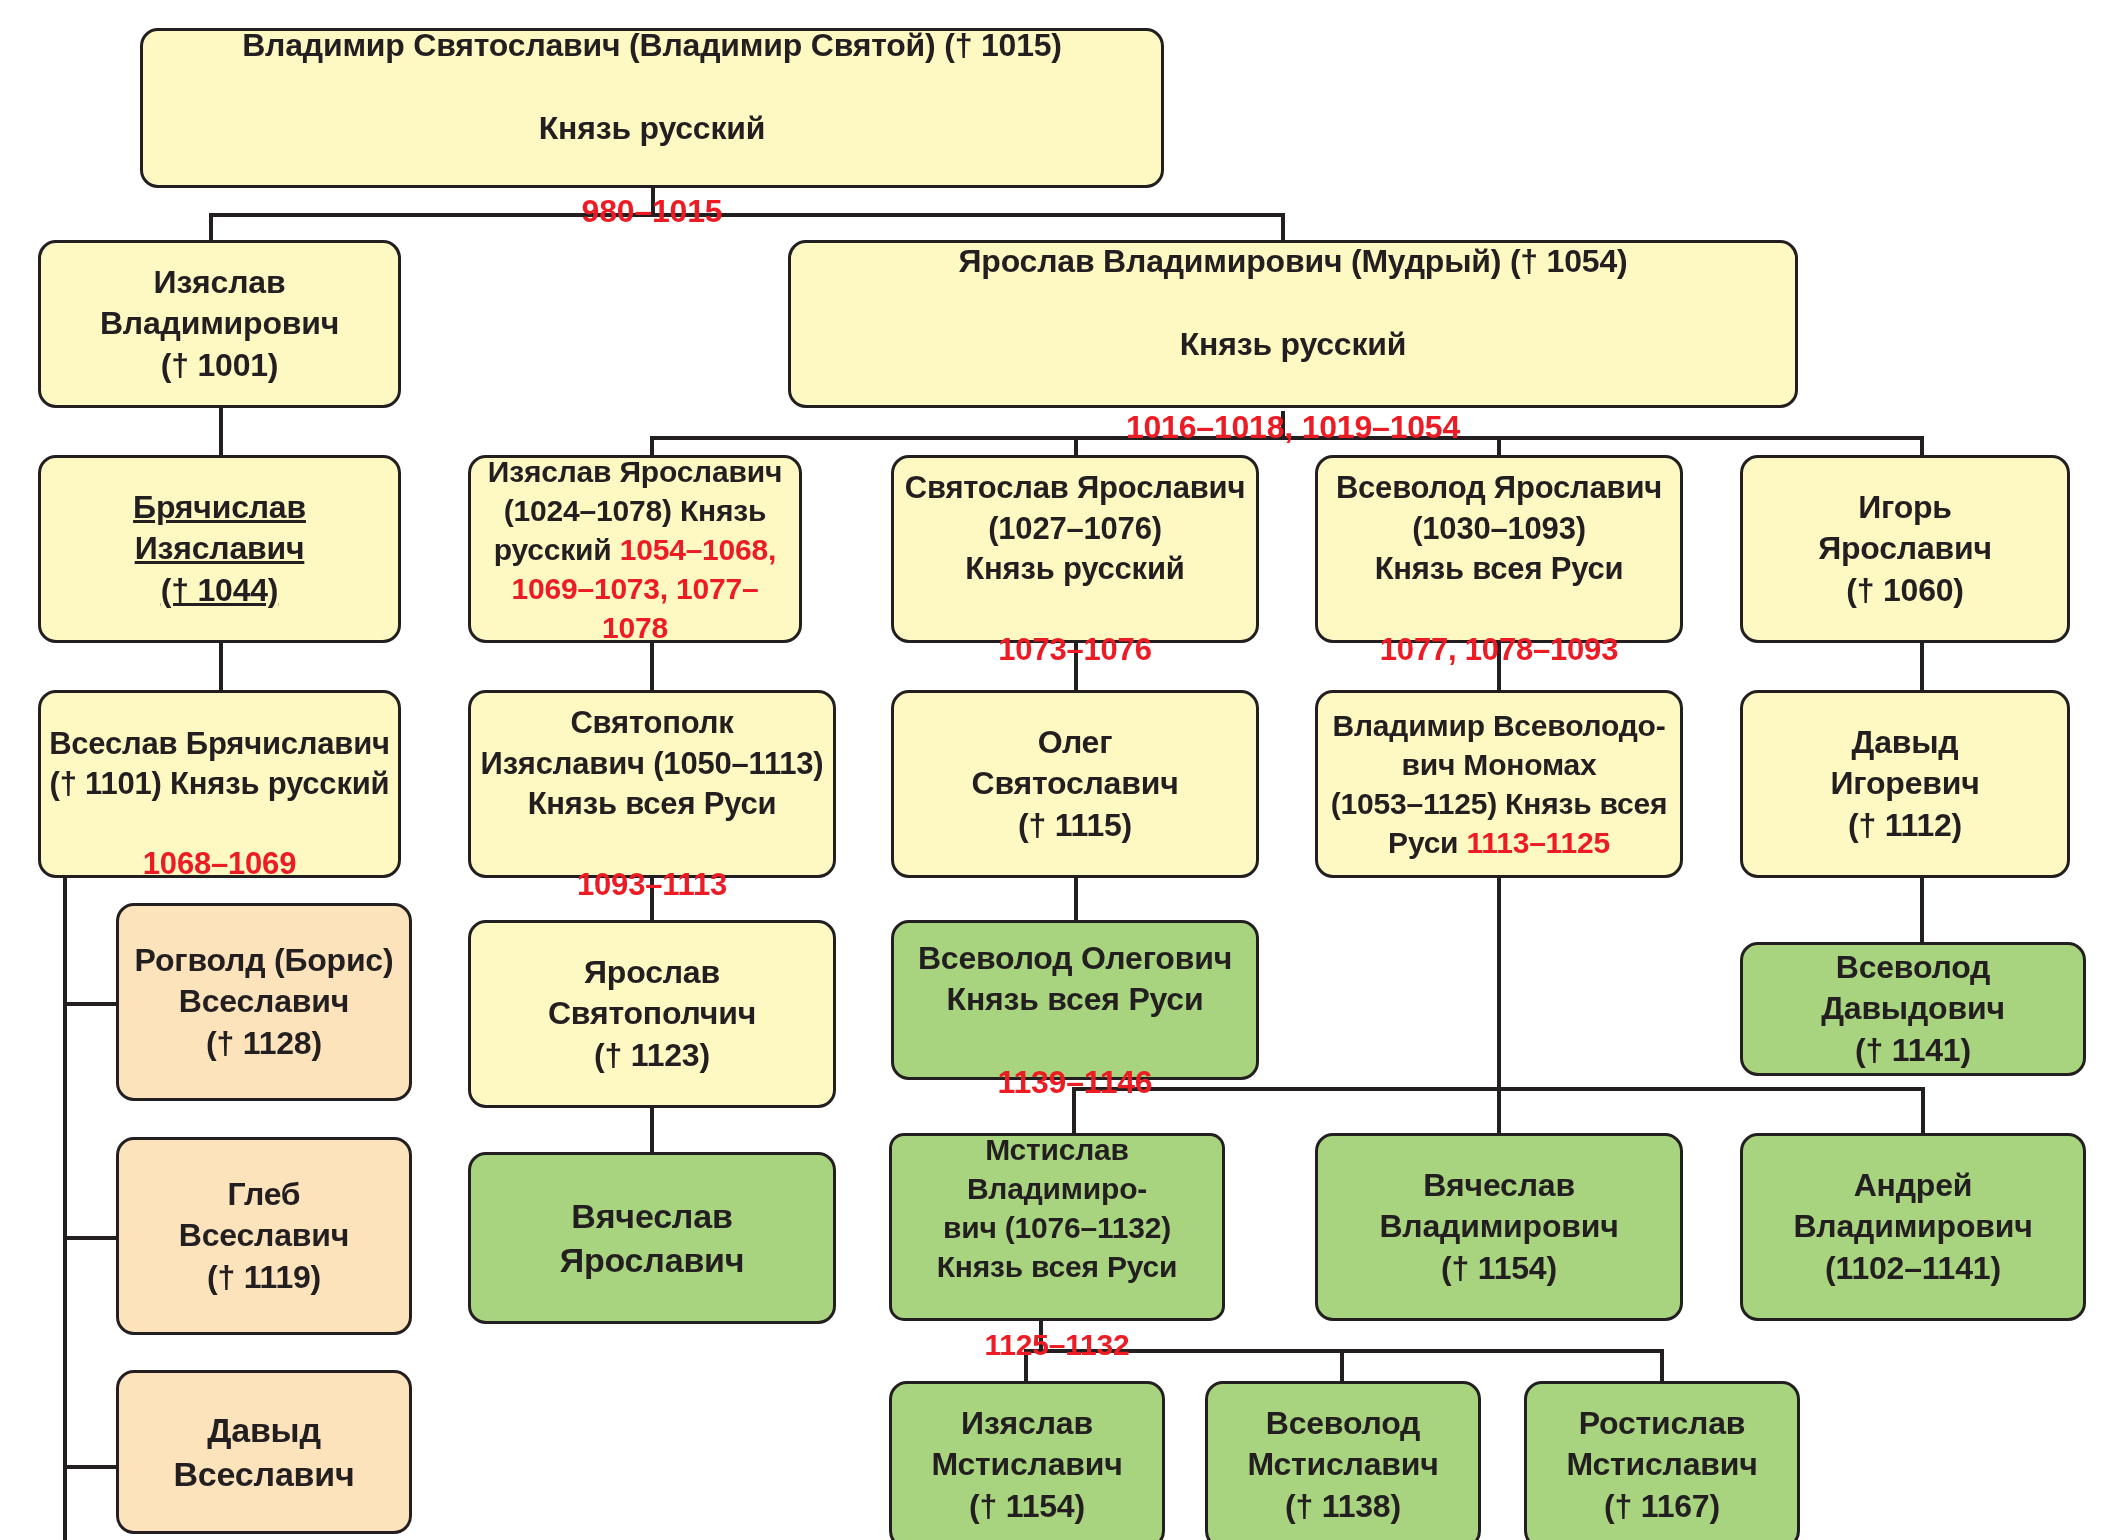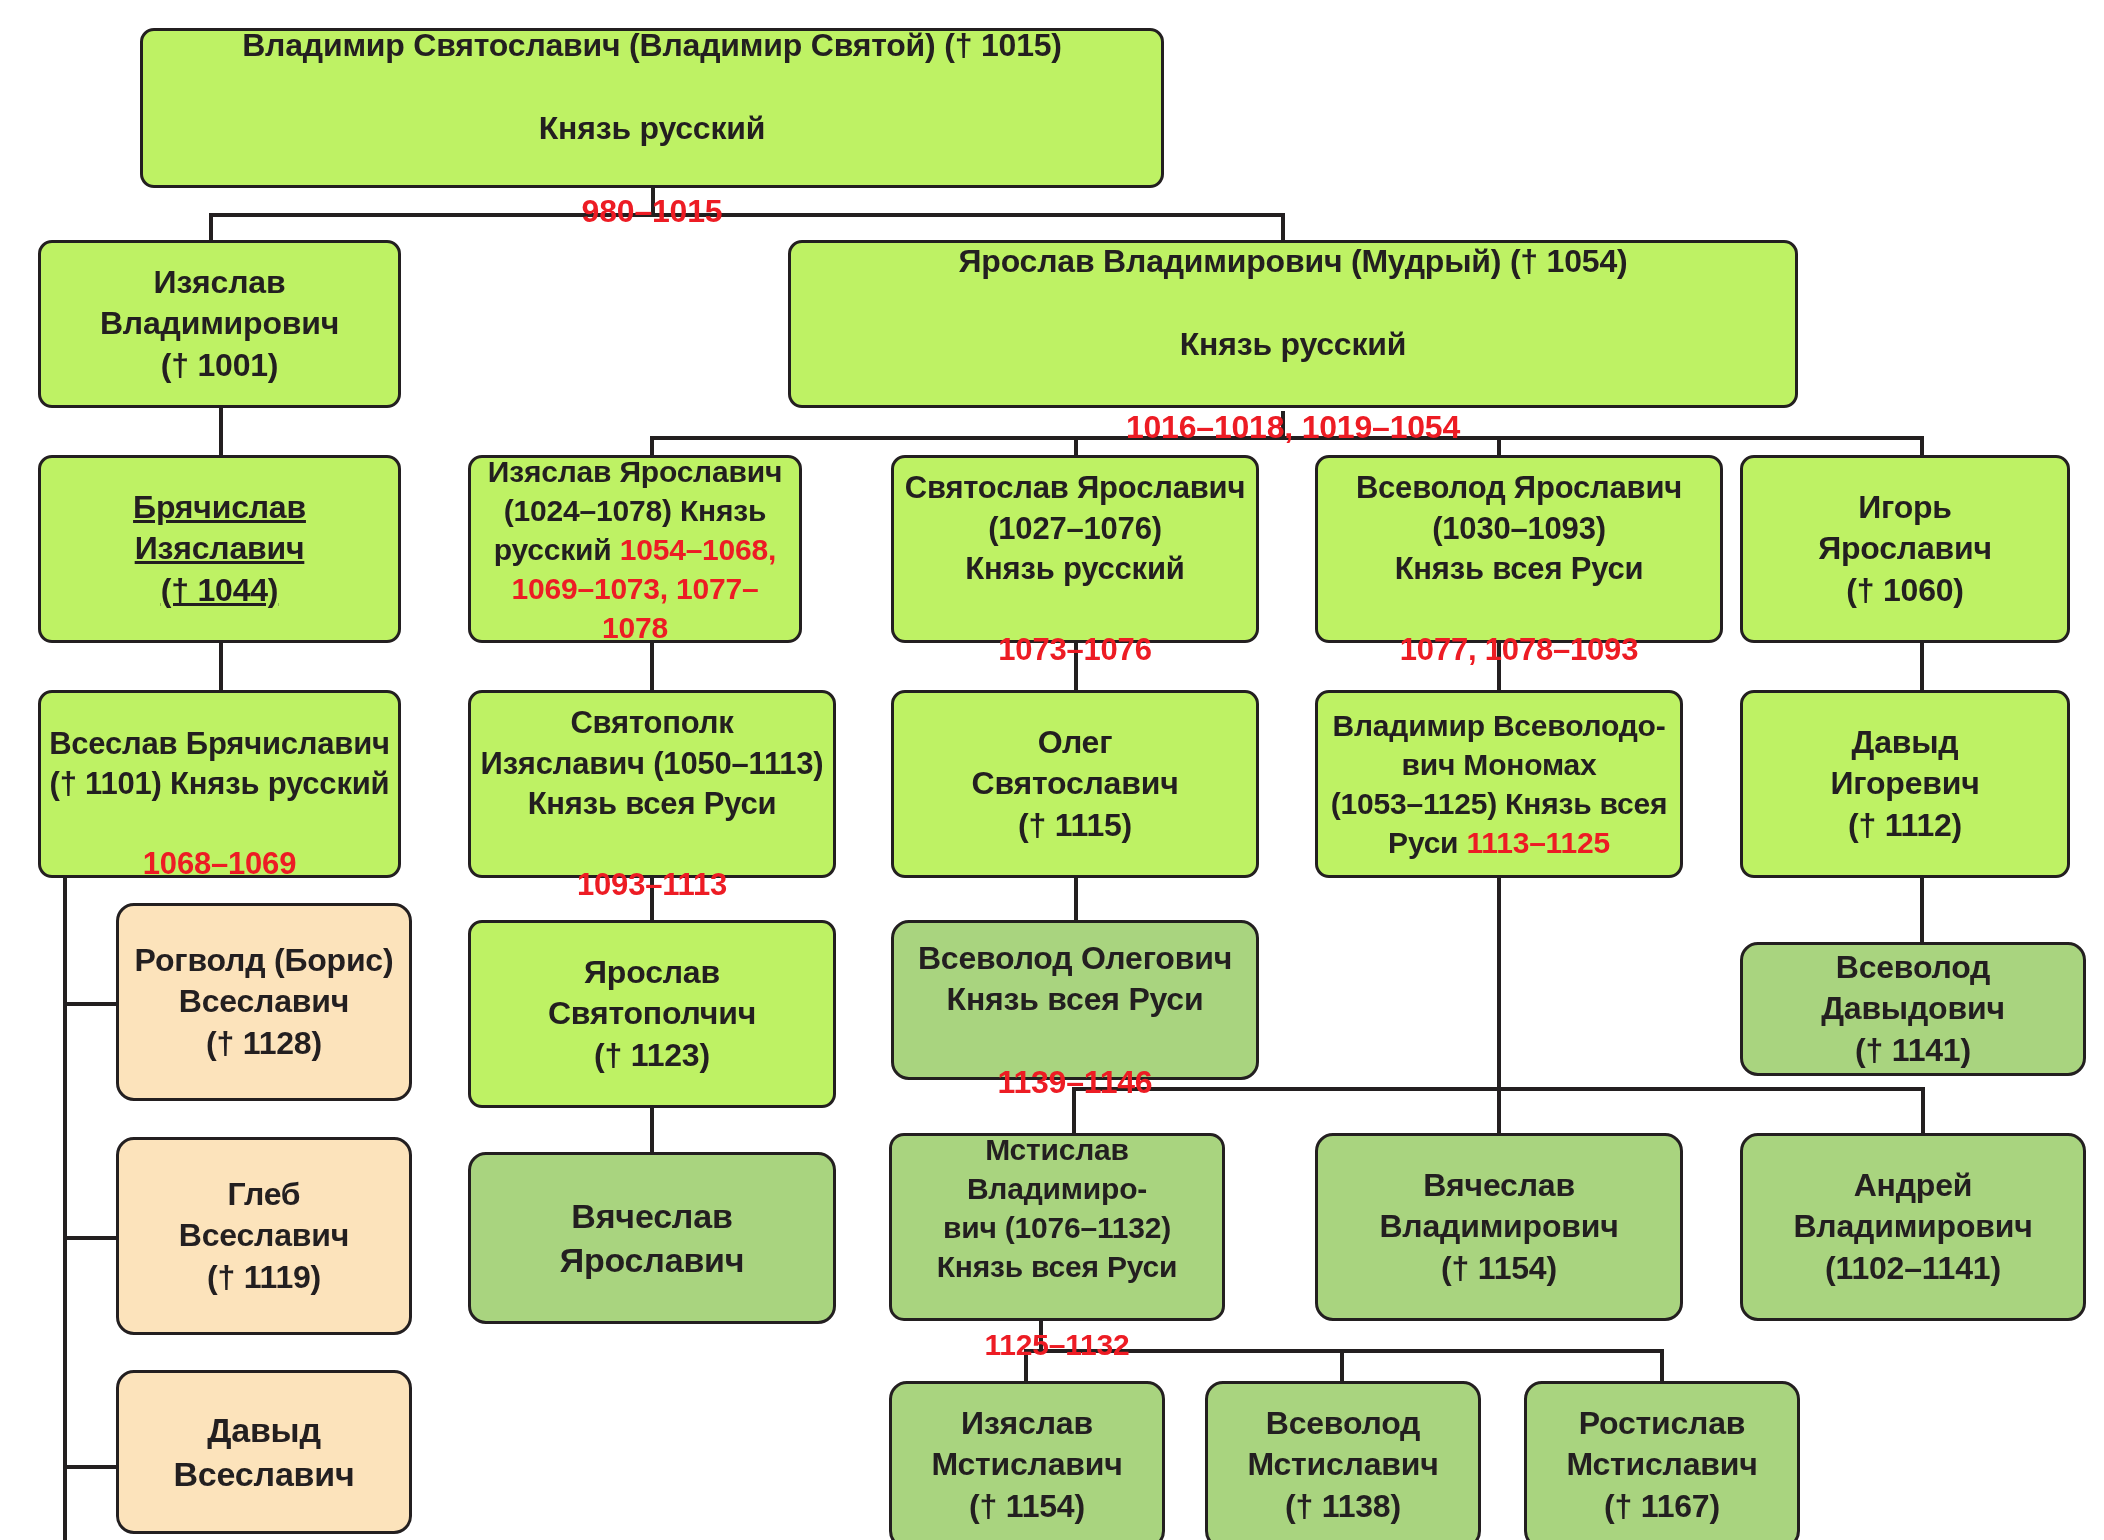--- a/index.html
+++ b/index.html
@@ -36,21 +36,21 @@
     font-weight: bold;
     line-height: 1.30;
     letter-spacing: -0.2px;
     padding: 2px 8px;
   }
   .node .txt {
     width: 100%;
     display: block;
     white-space: pre-line;
   }
-  .gray  { background: #bef264; border-radius: 14px; }
+  .gray  { background: #fef9c3; }
   .green { background: #a9d47f; }
   .orange{ background: #fce3bb; }
   .fs-30 { font-size: 30px; }
   .fs-31 { font-size: 31px; }
   .fs-32 { font-size: 32px; }
   .fs-34 { font-size: 34px; }
 
   .reign { color: #ed1c24; }
 </style>
 </head>
@@ -145,21 +145,21 @@
 
   <div class="node gray fs-31" style="left:891px; top:455px; width:368px; height:188px;">
     <span class="txt">
       <span>Святослав Ярославич
 (1027–1076)
 Князь русский</span><br>
       <span class="reign">1073–1076</span>
     </span>
   </div>
 
-  <div class="node gray fs-31" style="left:1315px; top:455px; width:408px; height:188px;">
+  <div class="node gray fs-31" style="left:1315px; top:455px; width:368px; height:188px;">
     <span class="txt">
       <span>Всеволод Ярославич
 (1030–1093)
 Князь всея Руси</span><br>
       <span class="reign">1077, 1078–1093</span>
     </span>
   </div>
 
   <div class="node gray fs-32" style="left:1740px; top:455px; width:330px; height:188px;">
     <span class="txt">Игорь

